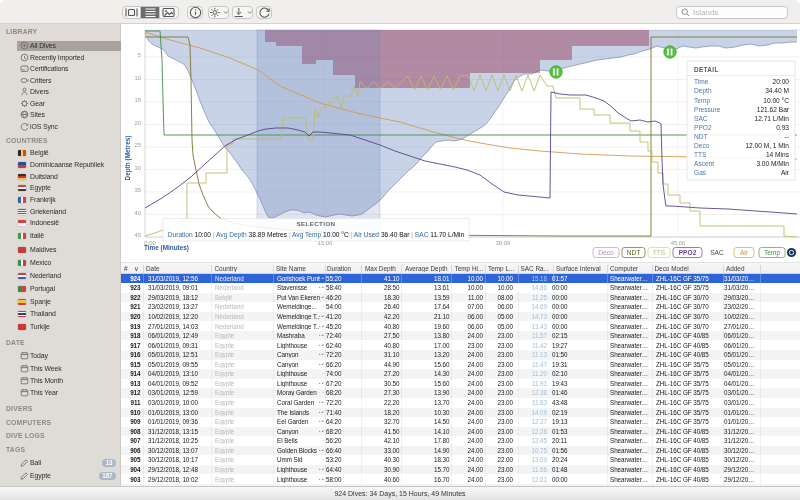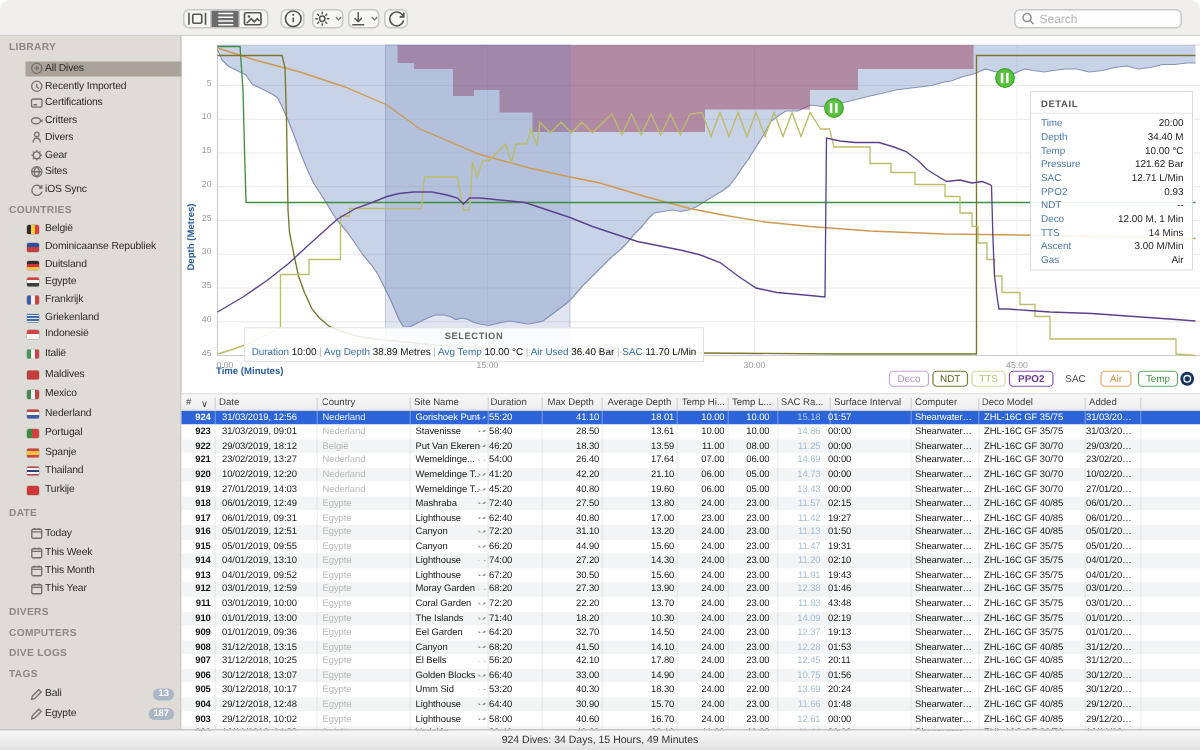--- a/index.html
+++ b/index.html
@@ -124,21 +124,21 @@
         <svg width="13" height="13" viewBox="0 0 13 13">
           <path d="M10.8 5a4.6 4.6 0 10.2 2.6" fill="none" stroke="#555" stroke-width="1.1"></path>
           <path d="M11.2 2.4v2.8H8.4" fill="none" stroke="#555" stroke-width="1.1"></path>
         </svg>
       </div>
   <div id="search">
         <svg width="9" height="9" viewBox="0 0 9 9">
           <circle cx="3.7" cy="3.7" r="2.7" fill="none" stroke="#8e8e8e" stroke-width="1"></circle>
           <path d="M5.8 5.8L8 8" stroke="#8e8e8e" stroke-width="1"></path>
         </svg>
-        <span>Search</span>
+        <span>Islands</span>
       </div>
 </div>
 <div id="sidebar">
 <div class="shead" style="top:4px">LIBRARY</div>
 <div class="sitem sel" style="top:16px">
         <svg width="9" height="9" viewBox="0 0 9 9" style="position:absolute;left:0;top:1px">
           <circle cx="4.5" cy="4.5" r="3.4" fill="none" stroke="#76716b" stroke-width="0.9"></circle>
           <path d="M3 4.5h3M4.5 3v3" fill="none" stroke="#76716b" stroke-width="0.9"></path>
         </svg>
         <span class="slab">All Dives</span>

